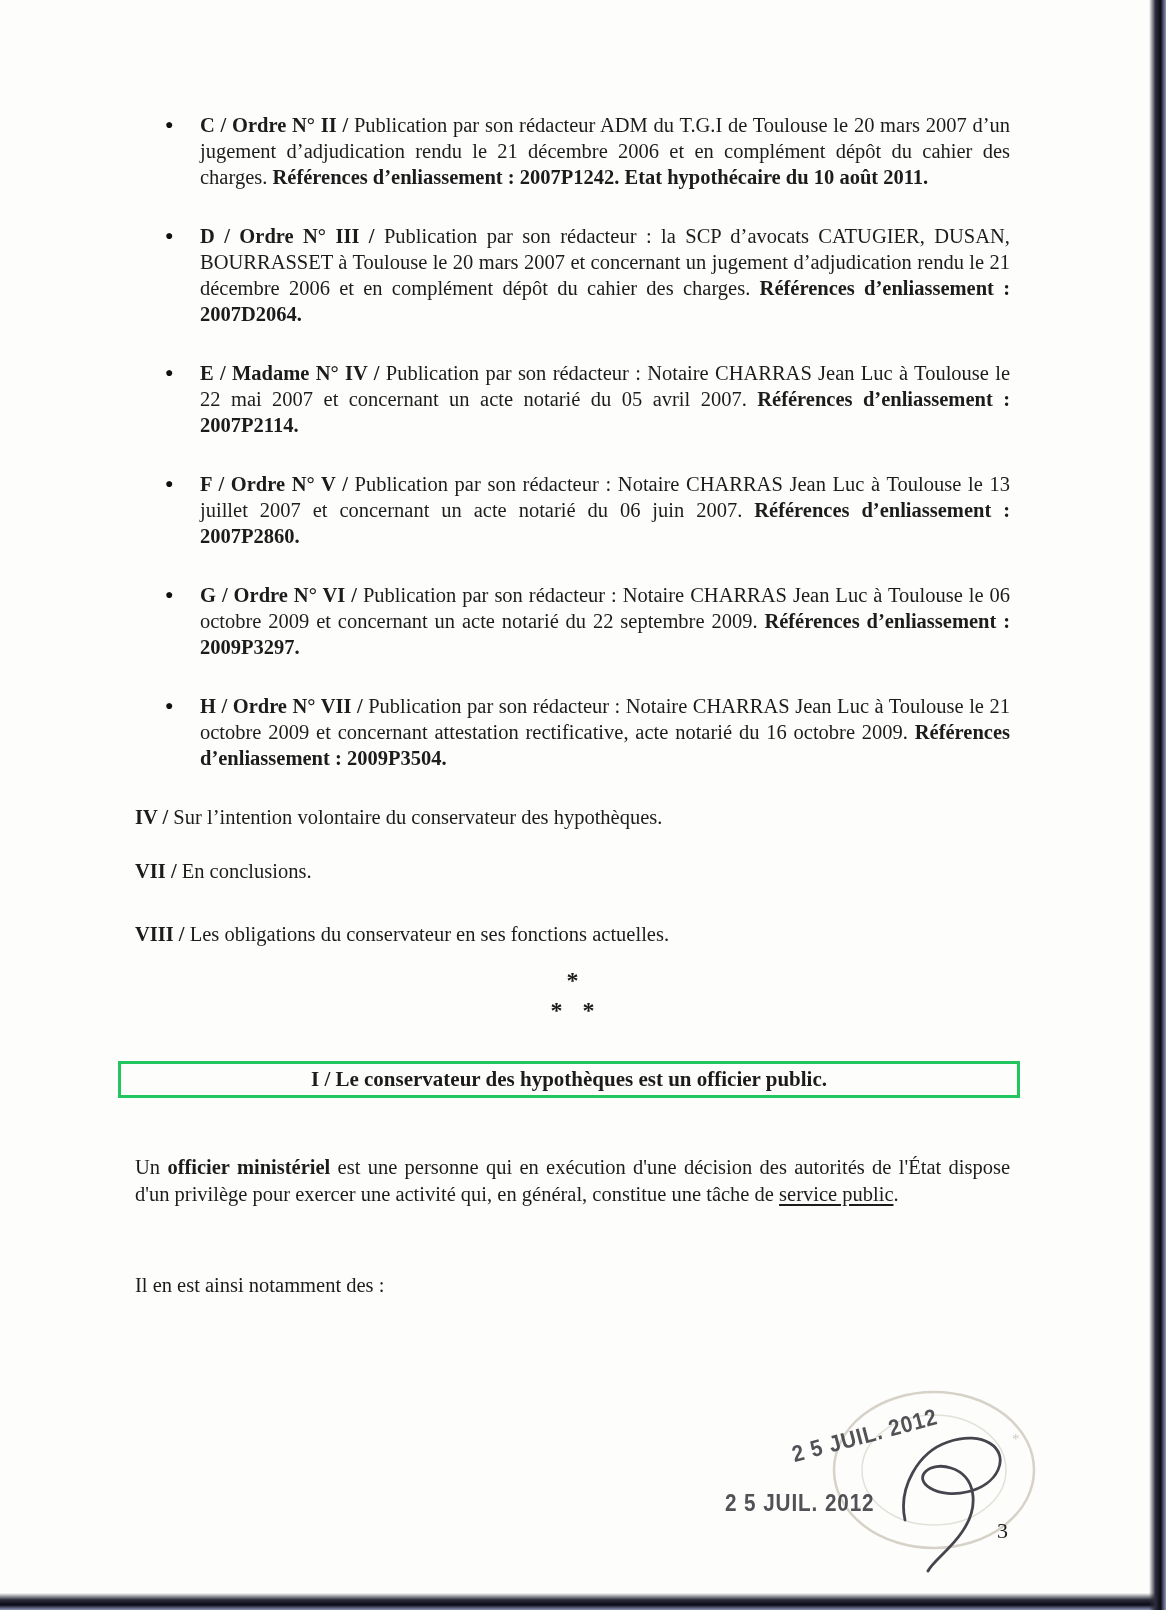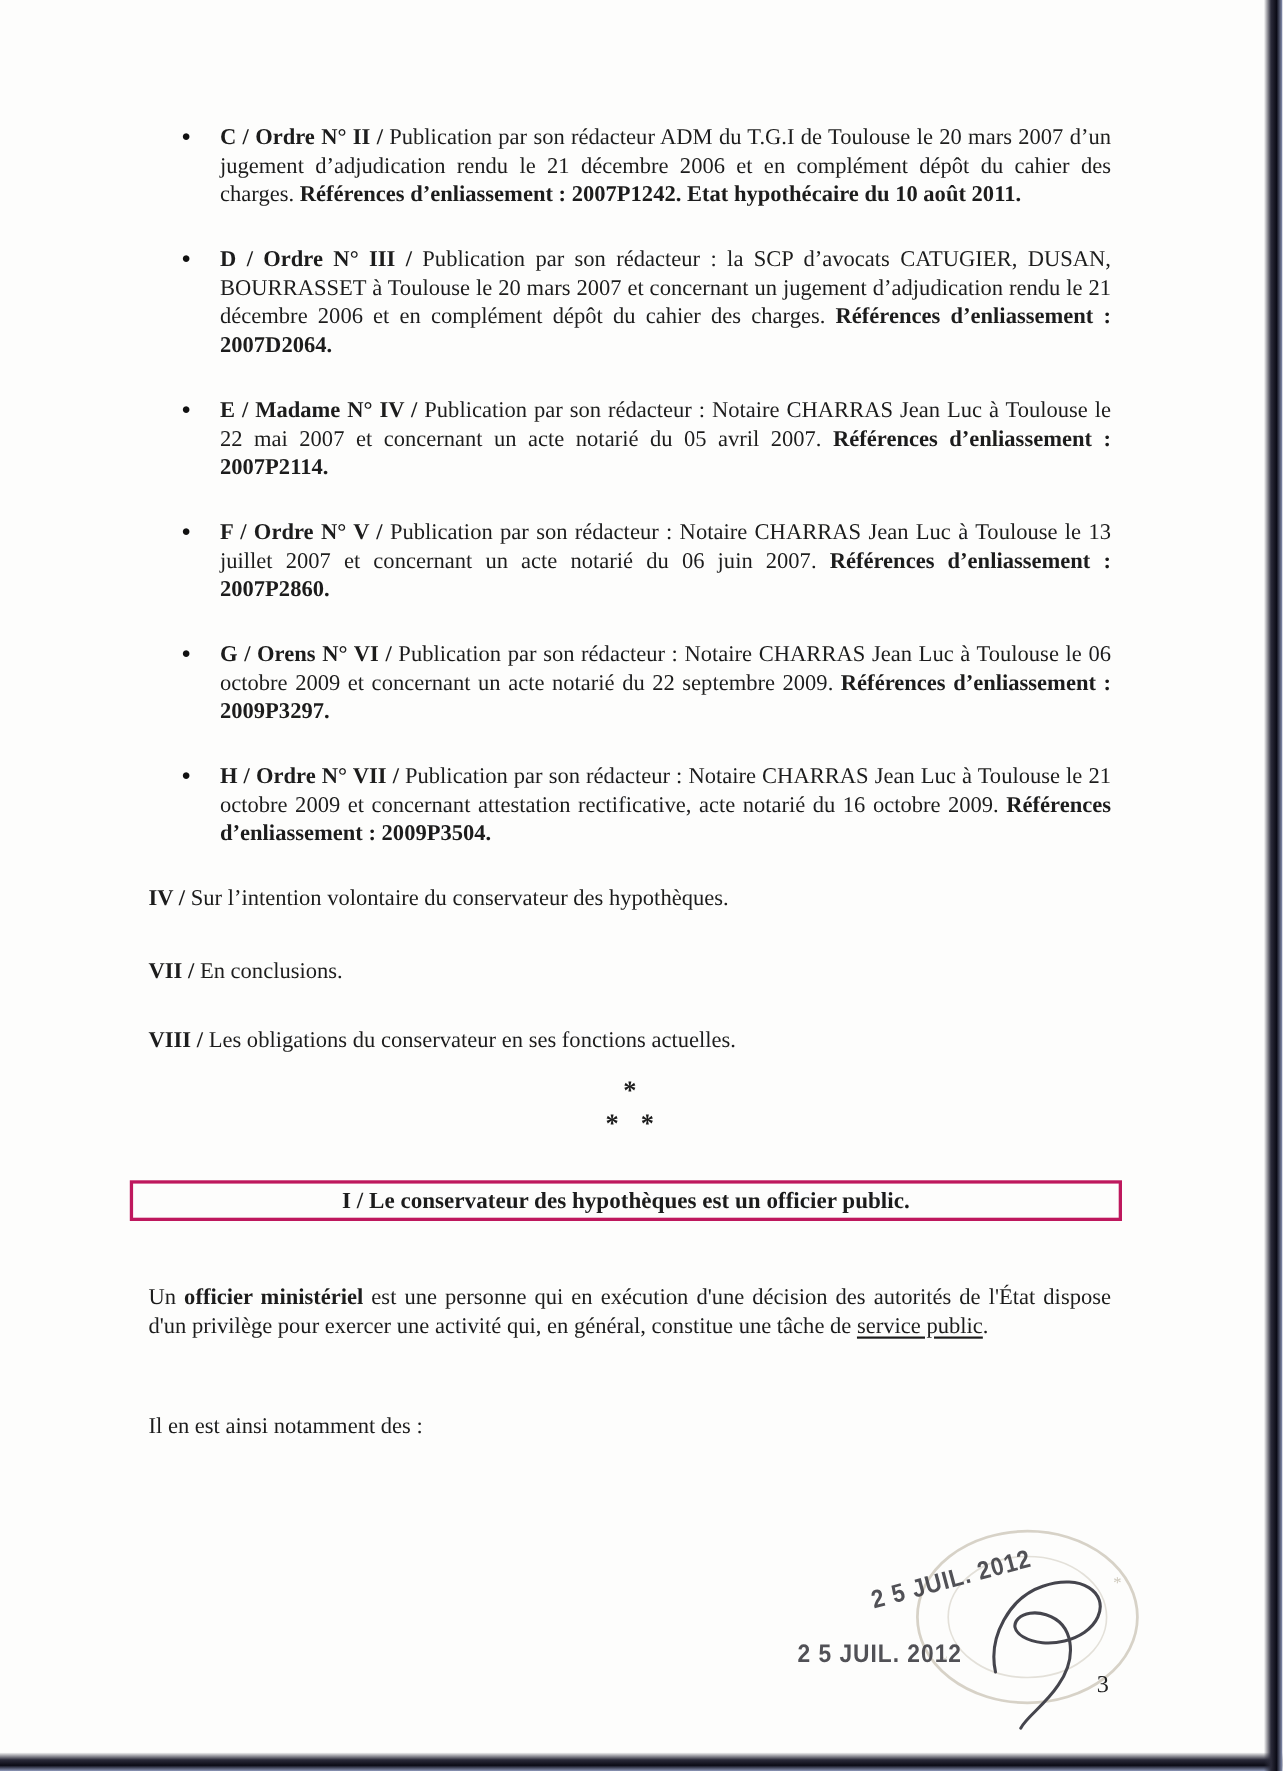--- a/index.html
+++ b/index.html
@@ -37,29 +37,29 @@
     text-align: justify;
   }
   .bullet .dot {
     position: absolute; left: 30px; top: 0;
     font-size: 14px; line-height: 26px; color: #111;
   }
   b, .bold { font-weight: bold; }
   .section { text-align: justify; }
   .s-v    { margin-top: 12px; }
   .s-vi   { margin-top: 28px; }
-  .s-vii  { margin-top: 40px; }
+  .s-vii  { margin-top: 28px; }
   .s-viii { margin-top: 37px; }
   sup { font-size: 0.62em; vertical-align: super; line-height: 0; }
   .stars { margin-top: 18px; text-align: center; font-size: 24px; font-weight: bold; }
   .stars div { line-height: 30px; }
   .stars .row2 { word-spacing: 14px; }
   .boxed {
     margin: 36px -10px 0 -17px;
-    border: 3px solid #be185d;
+    border: 3px solid #22c55e;
     padding: 3px 0 4px 0;
     text-align: center;
     font-weight: bold;
     font-size: 21px;
     line-height: 24px;
     background: #fdfdfc;
   }
   .intro { margin-top: 56px; text-align: justify; line-height: 27px; }
   .intro u { text-underline-offset: 3px; }
   .closing { margin-top: 64px; line-height: 27px; }
@@ -118,21 +118,21 @@
 
     <div class="bullet">
       <span class="dot">●</span>
       <b>F / Ordre N° V /</b>
       <span>Publication par son rédacteur : Notaire CHARRAS Jean Luc à Toulouse le 13 juillet 2007 et concernant un acte notarié du 06 juin 2007.</span>
       <b>Références d’enliassement : 2007P2860.</b>
     </div>
 
     <div class="bullet">
       <span class="dot">●</span>
-      <b>G / Orens N° VI /</b>
+      <b>G / Ordre N° VI /</b>
       <span>Publication par son rédacteur : Notaire CHARRAS Jean Luc à Toulouse le 06 octobre 2009 et concernant un acte notarié du 22 septembre 2009.</span>
       <b>Références d’enliassement : 2009P3297.</b>
     </div>
 
     <div class="bullet">
       <span class="dot">●</span>
       <b>H / Ordre N° VII /</b>
       <span>Publication par son rédacteur : Notaire CHARRAS Jean Luc à Toulouse le 21 octobre 2009 et concernant attestation rectificative,  acte notarié du 16 octobre 2009.</span>
       <b>Références d’enliassement : 2009P3504.</b>
     </div>

